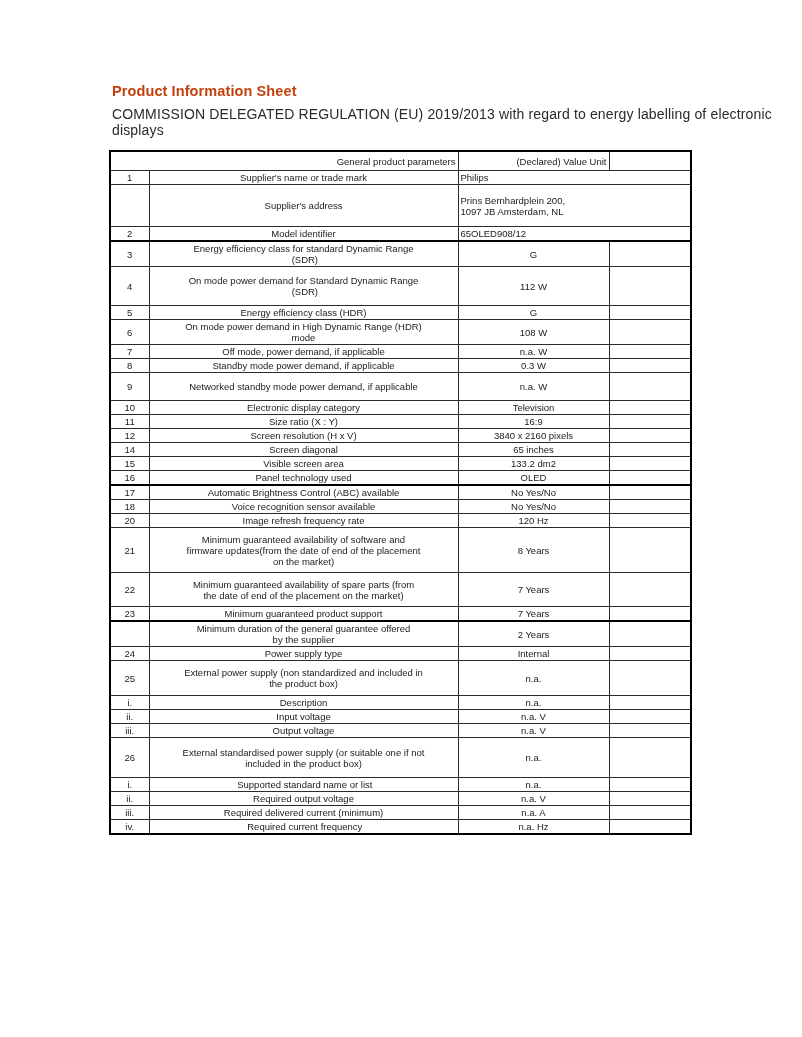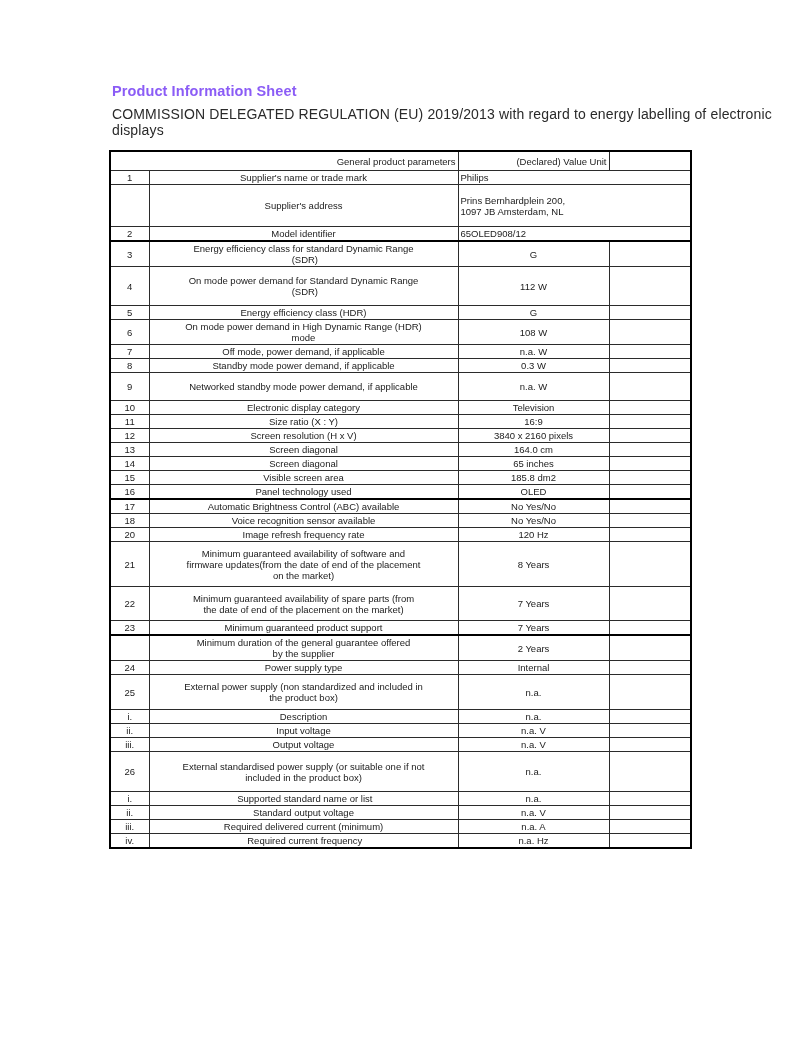--- a/index.html
+++ b/index.html
@@ -35,21 +35,21 @@
   .c-value{text-align:center;white-space:pre-wrap;}
   .c-value.v-left{text-align:left;}
   .c-unit{padding:0;}
   tr.thick-top td{border-top:2px solid #000;}
 </style>
 </head>
 <body>
 
 <div class="page">
 
-  <div class="doc-title" style="color: #8b5cf6;">Product Information Sheet</div>
+  <div class="doc-title" style="color: #c2410c;">Product Information Sheet</div>
   <div class="doc-subtitle">COMMISSION DELEGATED REGULATION (EU) 2019/2013 with regard to energy labelling of electronic displays</div>
 
   <table class="pis">
     <colgroup>
       <col style="width:39px">
       <col style="width:309px">
       <col style="width:151px">
       <col style="width:82px">
     </colgroup>
     <thead>
@@ -132,36 +132,30 @@
           <td class="c-label">Size ratio (X : Y)</td>
           <td class="c-value">16:9</td>
           <td class="c-unit"></td>
         </tr>
         <tr style="height: 12px;">
           <td class="c-num">12</td>
           <td class="c-label">Screen resolution (H x V)</td>
           <td class="c-value">3840 x 2160 pixels</td>
           <td class="c-unit"></td>
         </tr>
-        <tr style="height: 13px;">
-          <td class="c-num">13</td>
-          <td class="c-label">Screen diagonal</td>
-          <td class="c-value">164.0 cm</td>
-          <td class="c-unit"></td>
-        </tr>
         <tr style="height: 12px;">
           <td class="c-num">14</td>
           <td class="c-label">Screen diagonal</td>
           <td class="c-value">65 inches</td>
           <td class="c-unit"></td>
         </tr>
         <tr style="height: 12px;">
           <td class="c-num">15</td>
           <td class="c-label">Visible screen area</td>
-          <td class="c-value">185.8 dm2</td>
+          <td class="c-value">133.2 dm2</td>
           <td class="c-unit"></td>
         </tr>
         <tr style="height: 12px;">
           <td class="c-num">16</td>
           <td class="c-label">Panel technology used</td>
           <td class="c-value">OLED</td>
           <td class="c-unit"></td>
         </tr>
         <tr class="thick-top" style="height: 13px;">
           <td class="c-num">17</td>
@@ -248,21 +242,21 @@
           <td class="c-unit"></td>
         </tr>
         <tr style="height: 14px;">
           <td class="c-num">i.</td>
           <td class="c-label"> Supported standard name or list</td>
           <td class="c-value">n.a.</td>
           <td class="c-unit"></td>
         </tr>
         <tr style="height: 12px;">
           <td class="c-num">ii.</td>
-          <td class="c-label">Standard output voltage</td>
+          <td class="c-label">Required output voltage</td>
           <td class="c-value">n.a. V</td>
           <td class="c-unit"></td>
         </tr>
         <tr style="height: 13px;">
           <td class="c-num">iii.</td>
           <td class="c-label">Required delivered current (minimum)</td>
           <td class="c-value">n.a. A</td>
           <td class="c-unit"></td>
         </tr>
         <tr style="height: 13px;">

